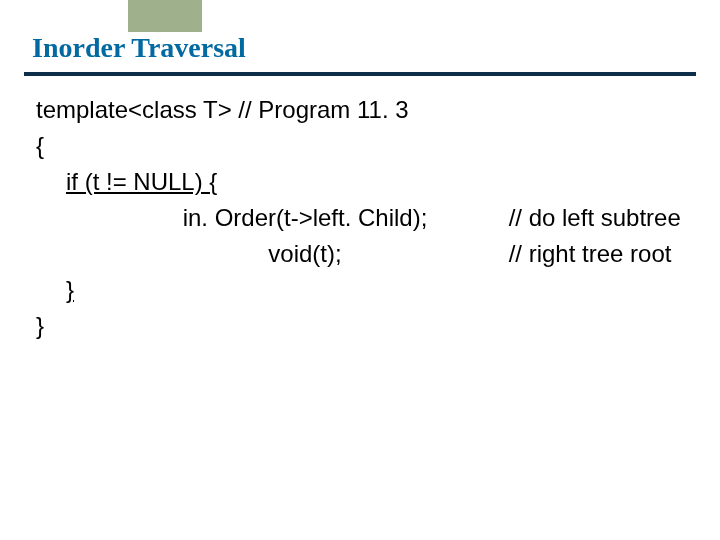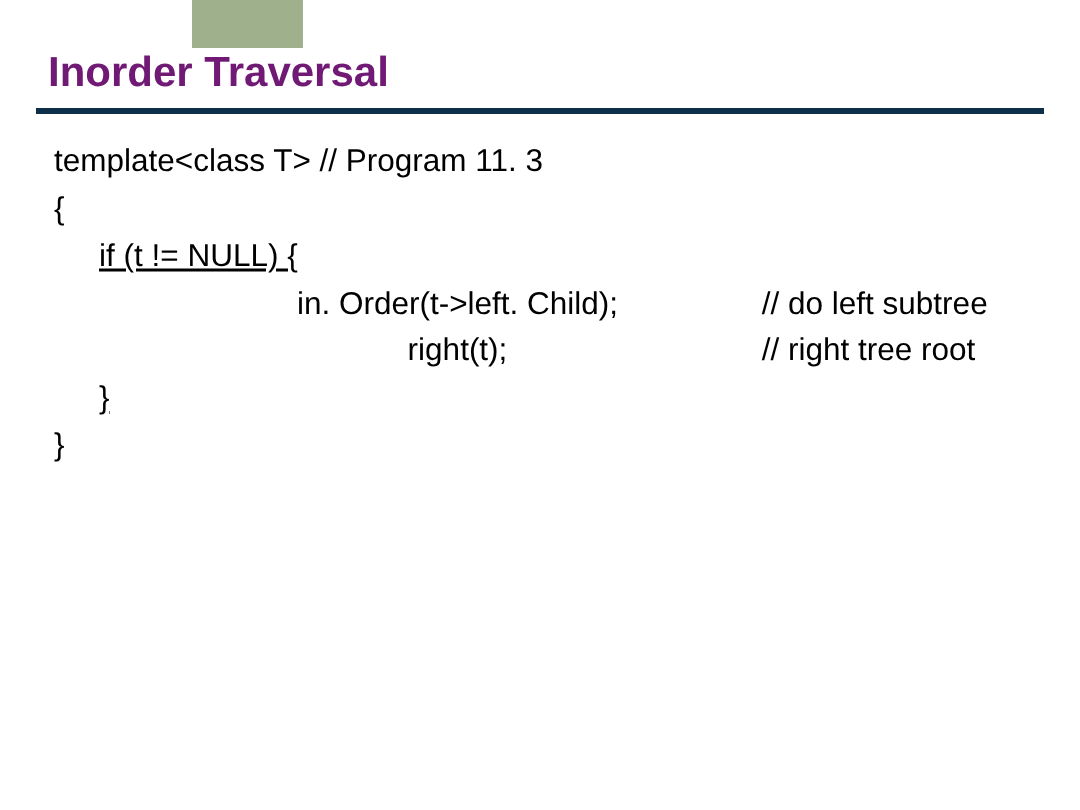--- a/index.html
+++ b/index.html
@@ -26,38 +26,39 @@
     height: 32px;
     background: #9eb08c;
   }
   
   .title {
     position: absolute;
     top: 32px;
     left: 32px;
     font-size: 28px;
     font-weight: bold;
-    color: #701a75;
+    color: #0369a1;
+    font-family: Liberation Serif, serif;
   }
   
   .divider {
     position: absolute;
     top: 72px;
     left: 24px;
     width: 672px;
     height: 4px;
     background: #0d2f4a;
   }
   
   .body {
     position: absolute;
     top: 92px;
     left: 36px;
     right: 36px;
-    font-size: 21px;
+    font-size: 24px;
     color: #000000;
     line-height: 1.5;
   }
   .row {
     display: block;
     white-space: nowrap;
   }
   .col-stmt {
     display: inline-block;
   }
@@ -93,21 +94,21 @@
     <div class="row">
       <span class="col-stmt ind1">if (t != NULL) {</span>
     </div>
 
     <div class="row row-aligned">
       <span class="col-stmt ind2">in. Order(t-&gt;left. Child);</span>
       <span class="col-cmt">// do left subtree</span>
     </div>
 
     <div class="row row-aligned">
-      <span class="col-stmt ind2">right(t);</span>
+      <span class="col-stmt ind2">void(t);</span>
       <span class="col-cmt">// right tree root</span>
     </div>
 
 
     <div class="row">
       <span class="col-stmt ind1">}</span>
     </div>
 
     <div class="row">
       <span class="col-stmt">}</span>

